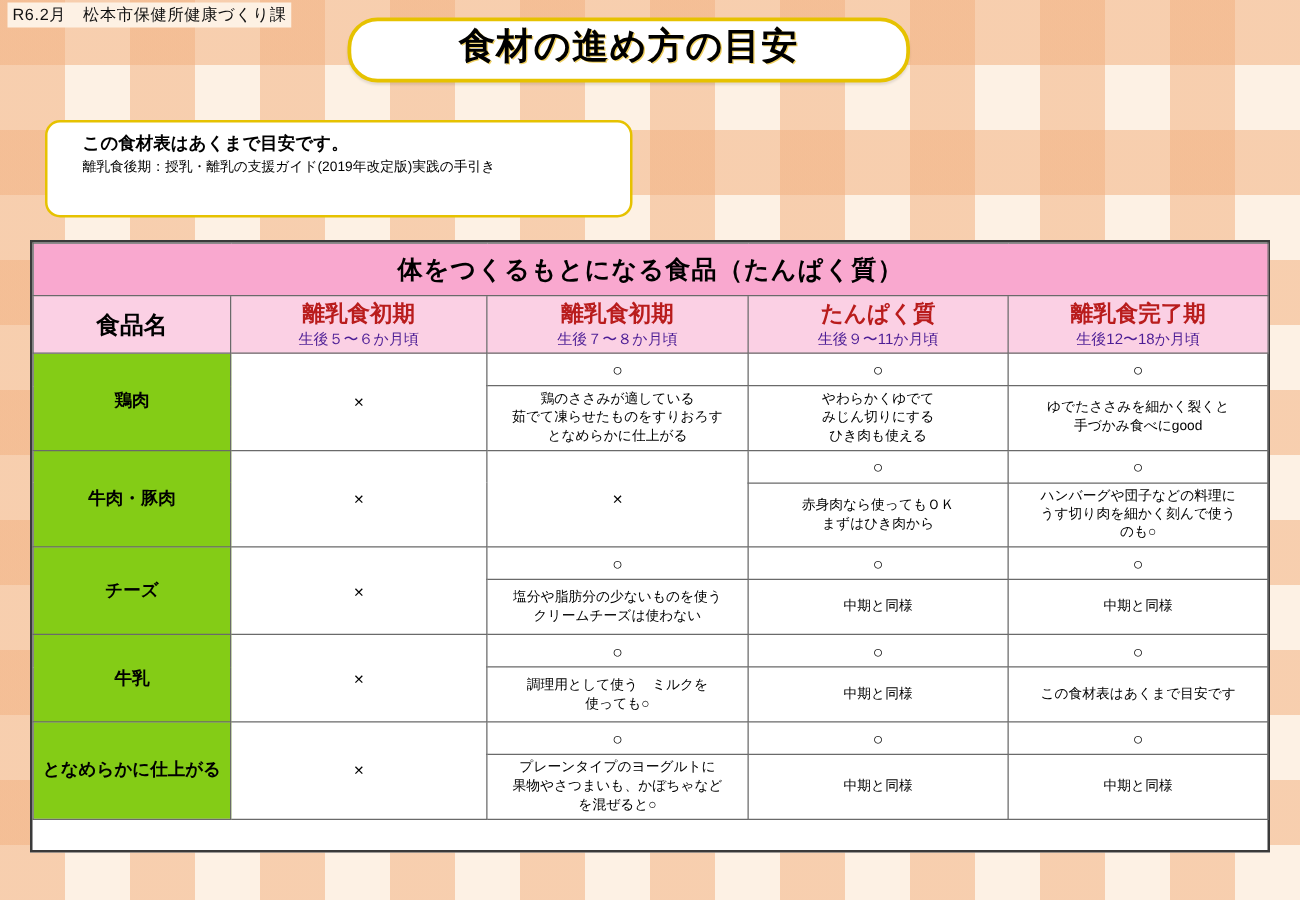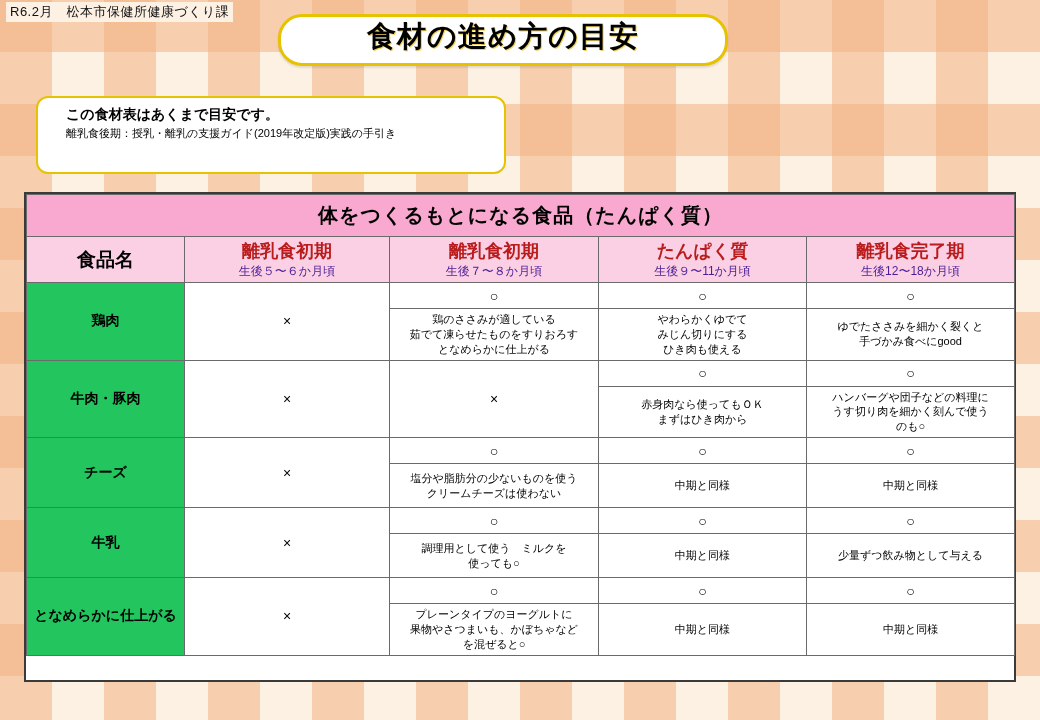--- a/index.html
+++ b/index.html
@@ -59,21 +59,21 @@
   }
 
   .colhead {
     background:#fbd0e4; text-align:center; height:44px; padding:2px;
   }
   .colhead .h1 { font-size:18px; font-weight:bold; color:#b91c1c;font-family:Liberation Mono, monospace; }
   .colhead .h2 { font-size:12px; color:#4c1d95; }
   .colhead.name { font-size:19px; font-weight:bold;margin-top:39px; }
 
   .foodname {
-    background:#22c55e; text-align:center; font-size:14px; font-weight:bold;
+    background:#84cc16; text-align:center; font-size:14px; font-weight:bold;
     color:#000; width:158px;
   }
 
   .mark {
     text-align:center; font-size:14px; color:#000; vertical-align:middle;
   }
   .circ { text-align:center; font-size:14px; color:#000; height:26px; }
   .note {
     text-align:center; font-size:11px; color:#000; line-height:1.35;
     padding:3px 4px; height:44px;
@@ -168,21 +168,21 @@
       <tr>
         <td class="foodname" rowspan="2">牛乳</td>
         <td class="mark" rowspan="2">×</td>
         <td class="circ">○</td>
         <td class="circ">○</td>
         <td class="circ">○</td>
       </tr>
       <tr>
         <td class="note mid">調理用として使う　ミルクを<br>使っても○</td>
         <td class="note mid">中期と同様</td>
-        <td class="note mid">少量ずつ飲み物として与える</td>
+        <td class="note mid">この食材表はあくまで目安です</td>
       </tr>
 
       <tr>
         <td class="foodname" rowspan="2">となめらかに仕上がる</td>
         <td class="mark" rowspan="2">×</td>
         <td class="circ">○</td>
         <td class="circ">○</td>
         <td class="circ">○</td>
       </tr>
       <tr>

